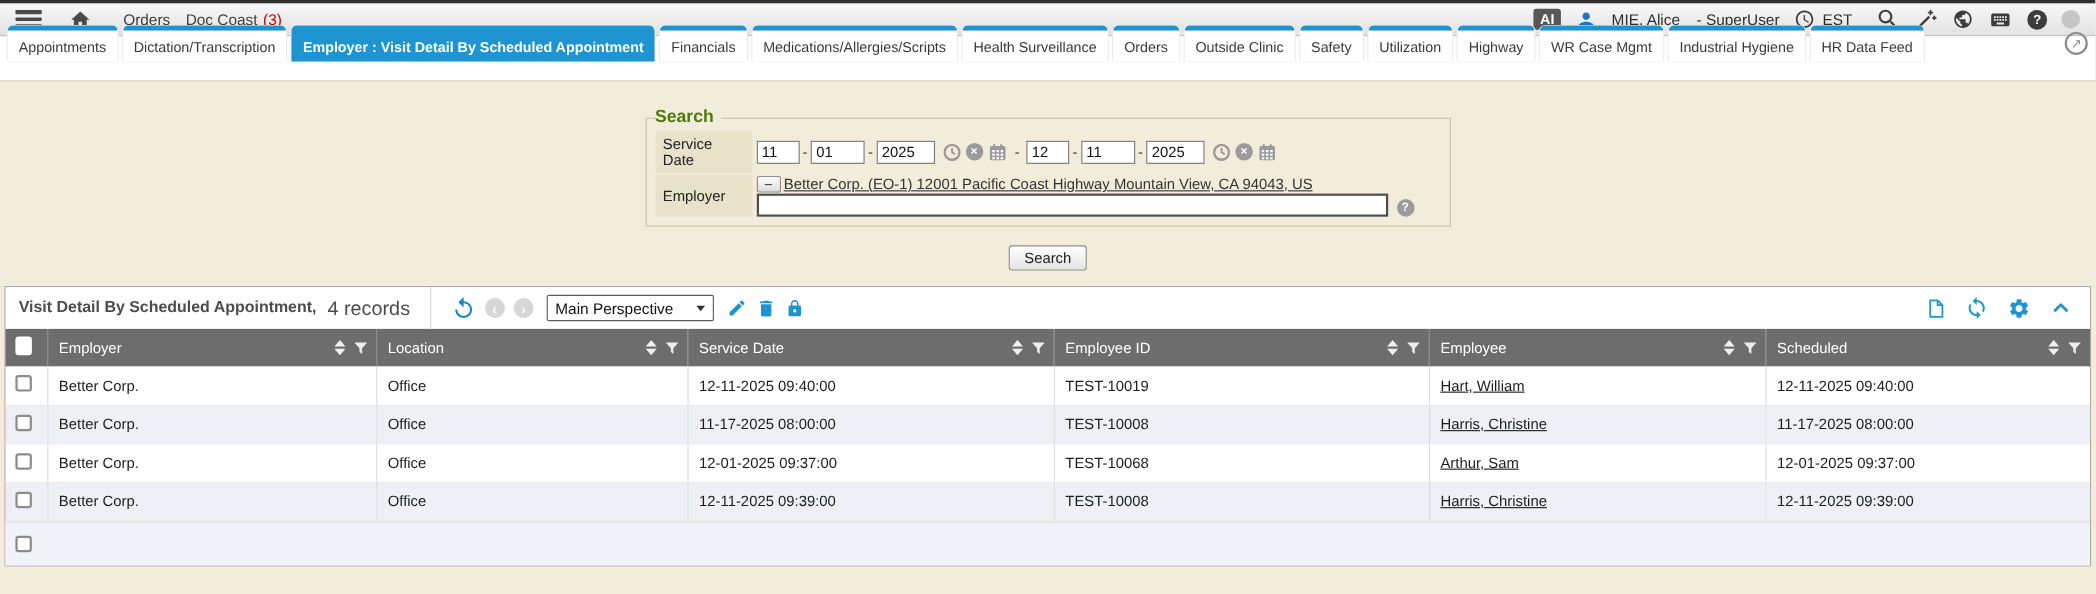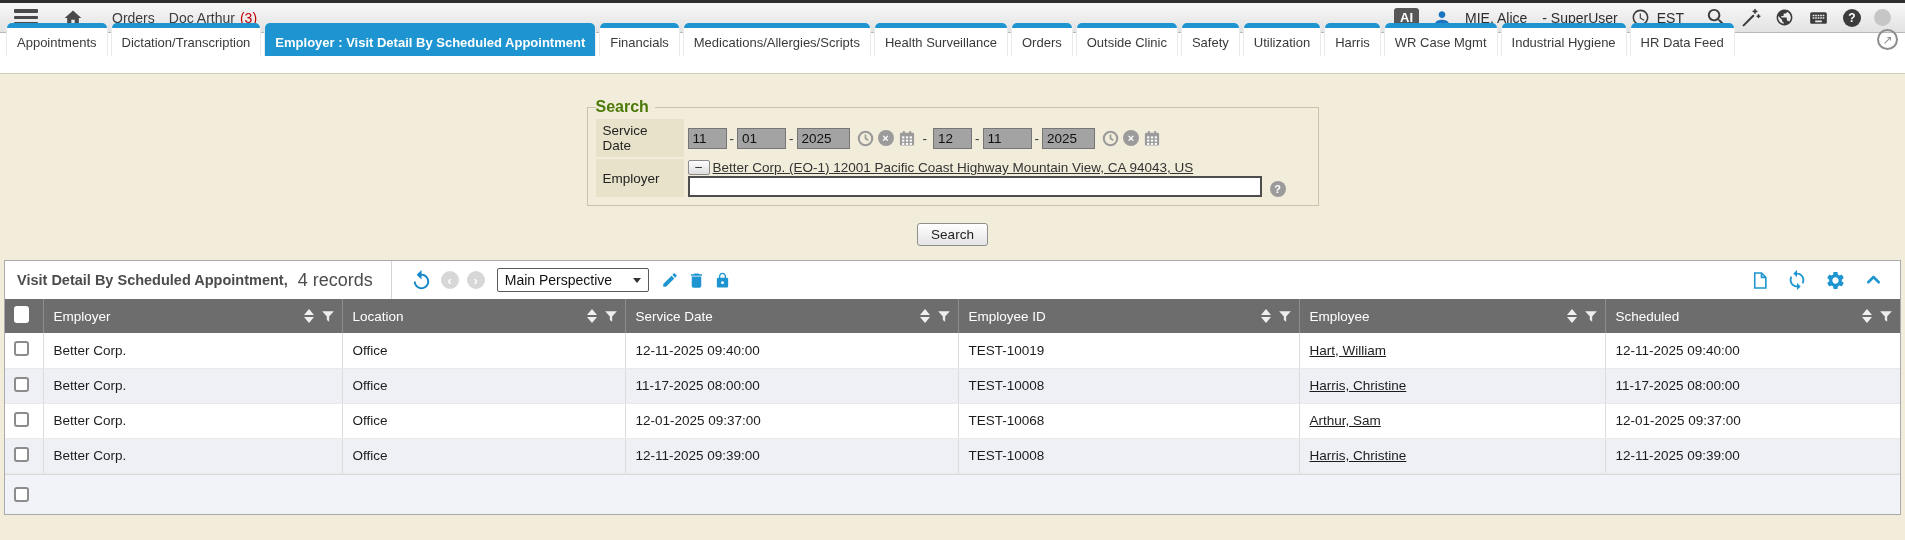--- a/index.html
+++ b/index.html
@@ -48,21 +48,21 @@
     border:2px solid #8d8d8d; color:#8d8d8d; font-size:12px;
     display:flex; align-items:center; justify-content:center; cursor:pointer;
   }
   
   .search-wrap{display:flex; justify-content:center; margin-top:24px;}
   fieldset.search-fs{width:732px; border:1px solid #c9c3a9; padding:3px 8px 8px 8px; margin:0;}
   fieldset.search-fs legend{color:#4c7a08; font-weight:bold; font-size:16px; padding:0 6px 0 0; margin-left:0;}
   .frm{display:grid; grid-template-columns:88px 1fr; gap:2px;}
   .flabel{background:#e7e2c9; padding:4px 7px; font-size:13.5px; color:#222; display:flex; align-items:center;}
   .fval{display:flex; align-items:center; padding:2px 2px; gap:2px; flex-wrap:nowrap;}
-  .date-in{height:21px; border:1px solid #767676; background:#a3a3a3; font-size:13.5px; font-family:inherit; padding:0 4px; color:#111;}
+  .date-in{height:21px; border:1px solid #767676; background:#ffffff; font-size:13.5px; font-family:inherit; padding:0 4px; color:#111;}
   .in-mm{width:39px;} .in-dd{width:49px;} .in-yy{width:53px;}
   .dsep{color:#333; padding:0 1px;}
   .rsep{color:#333; padding:0 4px;}
   .ico-btn{border:none;background:none;padding:0;margin:0 1px;display:inline-flex;align-items:center;cursor:pointer;}
   .x-circle{width:16px;height:16px;border-radius:50%;background:#9b9b9b;color:#fff;font-weight:bold;font-size:11px;display:flex;align-items:center;justify-content:center;line-height:1;}
   .emp-field{display:flex; flex-direction:column; padding:0 2px;}
   .emp-selrow{display:flex; align-items:flex-end; gap:3px; margin-top:1px;}
   .minus-btn{width:22px;height:15px;font-size:12px;line-height:11px;border:1px solid #8a8a8a;background:linear-gradient(#fdfdfd,#ddd);border-radius:2px;cursor:pointer;padding:0;color:#222;}
   .emp-selected{font-size:13.5px;color:#333;text-decoration:underline;white-space:nowrap;cursor:pointer;}
   .emp-inrow{display:flex; align-items:flex-end; gap:8px; margin-top:1px;}
@@ -116,21 +116,21 @@
       <i></i>
       <i></i>
     </div>
   <span class="tb-ico" style="margin-right:28px;">
     <svg width="22" height="20" viewBox="0 0 24 24">
         <path d="M10 20v-6h4v6h5v-8h3L12 3 2 12h3v8z" fill="#4a4a4a"></path>
       </svg>
   </span>
   <span class="crumb">Orders</span>
   <span class="crumb-sep"></span>
-  <span class="crumb">Doc Arthur</span>
+  <span class="crumb">Doc Coast</span>
   <span class="count-red">(3)</span>
 
   <div class="tb-right">
     <span class="ai-badge">AI</span>
     <span class="tb-ico">
       <svg width="20" height="20" viewBox="0 0 24 24">
           <path d="M12 12c2.21 0 4-1.79 4-4s-1.79-4-4-4-4 1.79-4 4 1.79 4 4 4zm0 2c-2.67 0-8 1.34-8 4v2h16v-2c0-2.66-5.33-4-8-4z" fill="#1a74c0"></path>
         </svg>
     </span>
     <span class="user-name">MIE, Alice</span>
@@ -172,21 +172,21 @@
   <div class="tab">Appointments</div>
   <div class="tab">Dictation/Transcription</div>
   <div class="tab active">Employer : Visit Detail By Scheduled Appointment</div>
   <div class="tab">Financials</div>
   <div class="tab">Medications/Allergies/Scripts</div>
   <div class="tab">Health Surveillance</div>
   <div class="tab">Orders</div>
   <div class="tab">Outside Clinic</div>
   <div class="tab">Safety</div>
   <div class="tab">Utilization</div>
-  <div class="tab">Harris</div>
+  <div class="tab">Highway</div>
   <div class="tab">WR Case Mgmt</div>
   <div class="tab">Industrial Hygiene</div>
   <div class="tab">HR Data Feed</div>
   <span class="tab-ext">↗</span>
 </div>
 
 <div class="search-wrap">
   <fieldset class="search-fs">
     <legend>Search</legend>
     <div class="frm">

